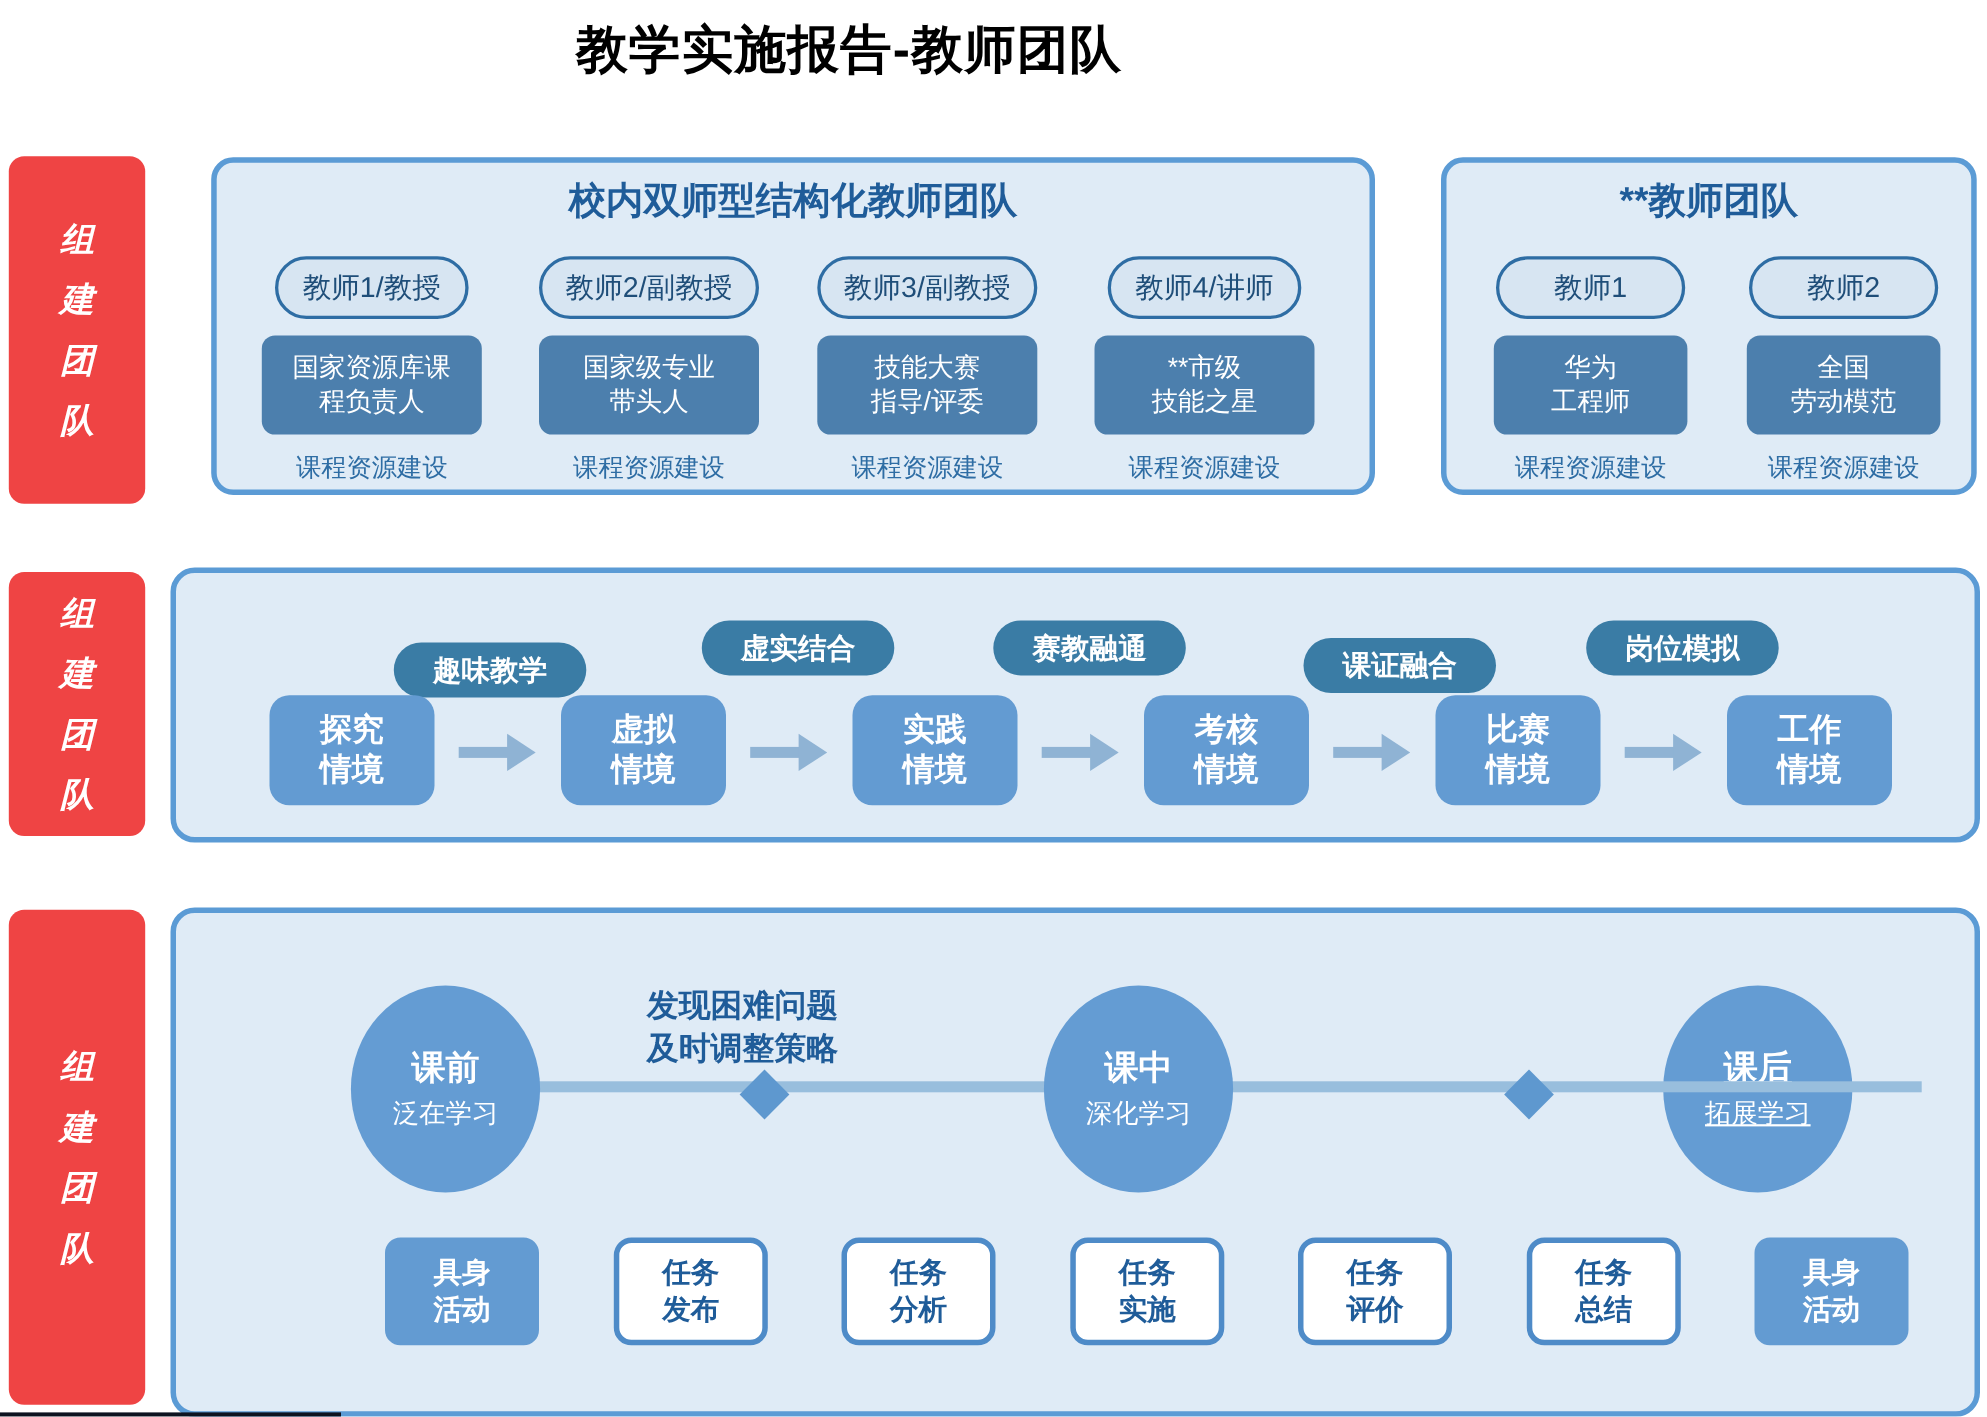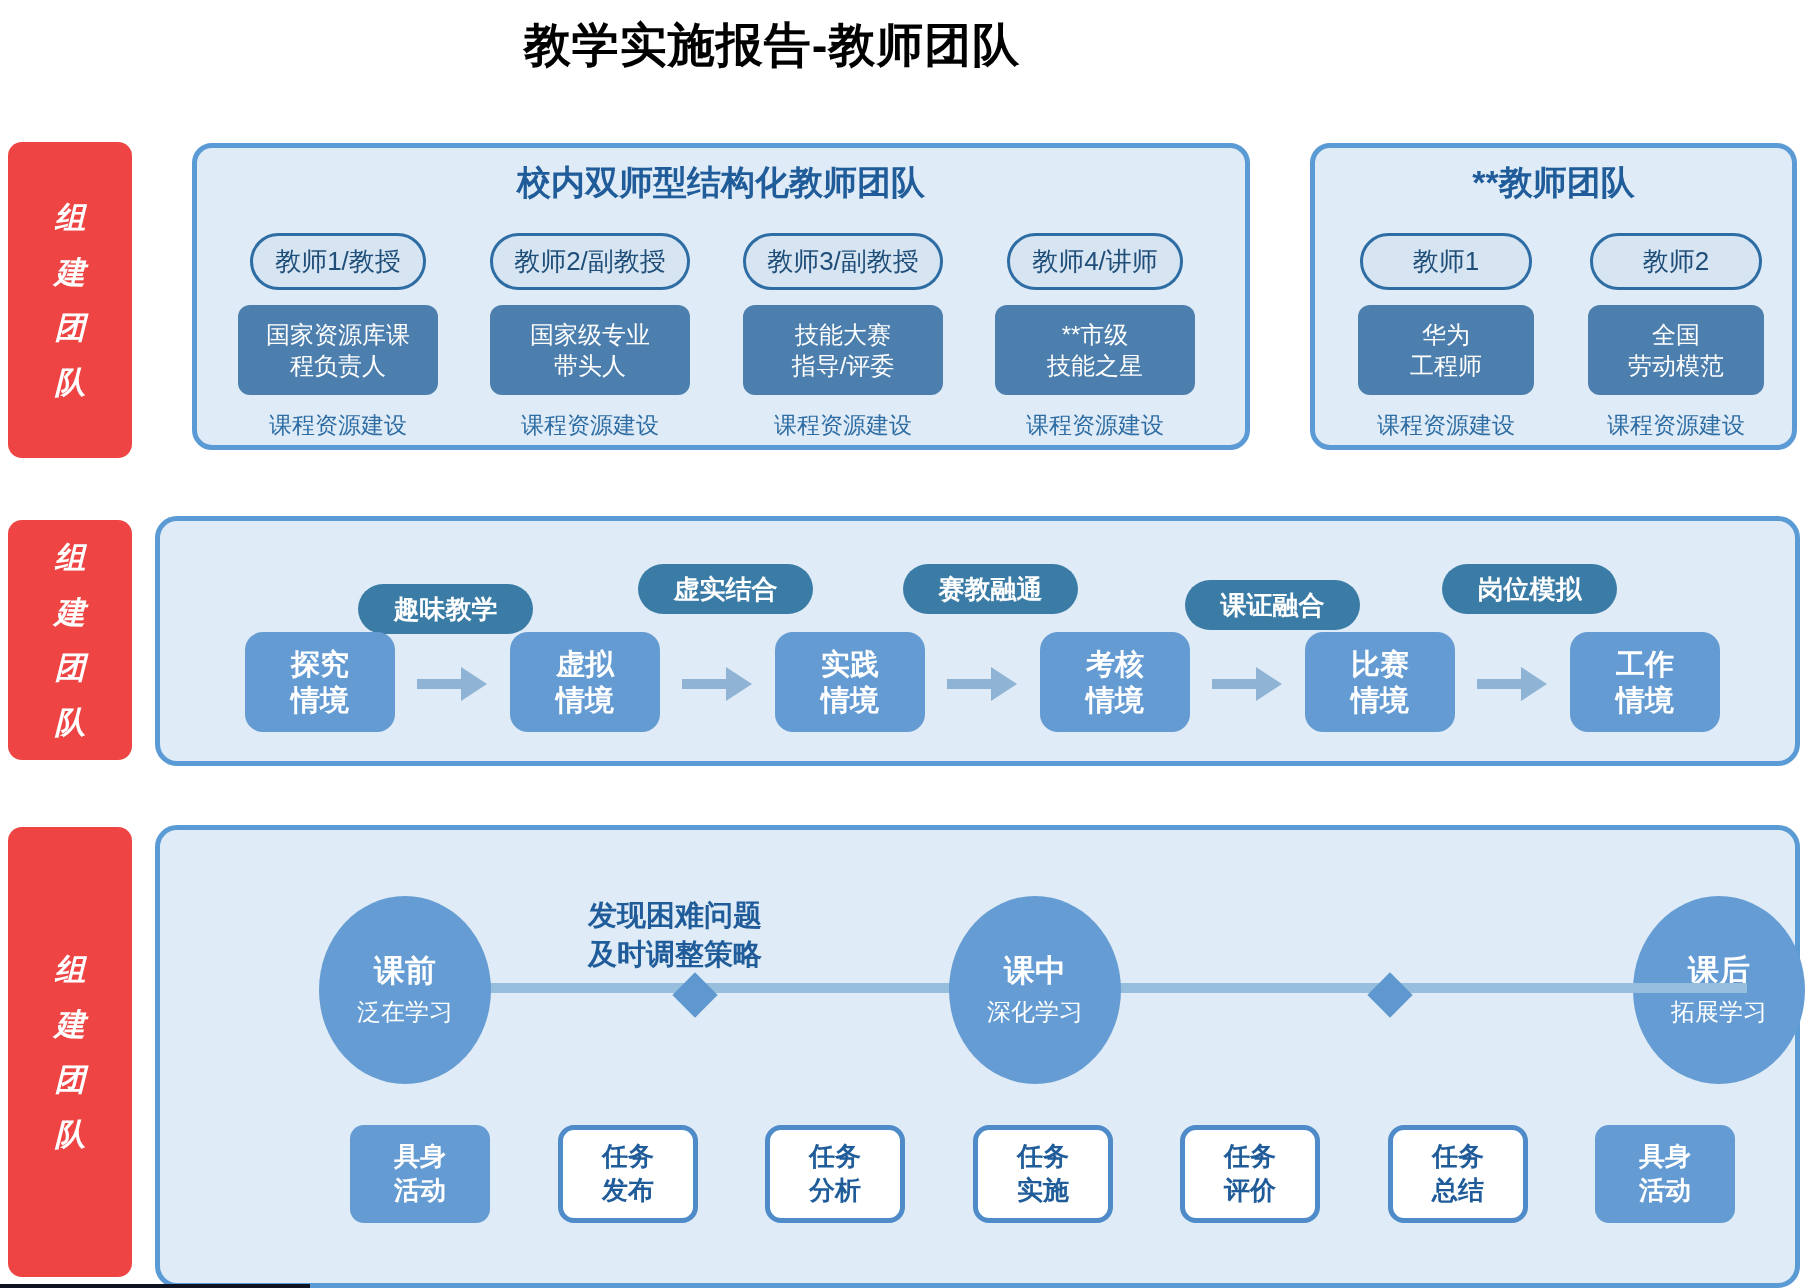--- a/index.html
+++ b/index.html
@@ -152,21 +152,21 @@
     <div class="connect" style="left:1235px;top:153px;width:352px;z-index:3;"></div>
 
     <div class="circle" style="left:159px;top:66px;">
       <div class="ct">课前</div>
       <div class="cs">泛在学习</div>
     </div>
     <div class="circle" style="left:789px;top:66px;">
       <div class="ct">课中</div>
       <div class="cs">深化学习</div>
     </div>
-    <div class="circle" style="left:1473px;top:66px;z-index:2;">
+    <div class="circle" style="left:1352px;top:66px;z-index:2;text-decoration:underline;">
       <div class="ct">课后</div>
       <div class="cs">拓展学习</div>
     </div>
 
     <div class="diamond" style="left:519px;top:149px;"></div>
     <div class="diamond" style="left:1214px;top:149px;"></div>
 
     <div class="annot preline" style="left:365px;top:66px;">发现困难问题
 及时调整策略</div>
 

